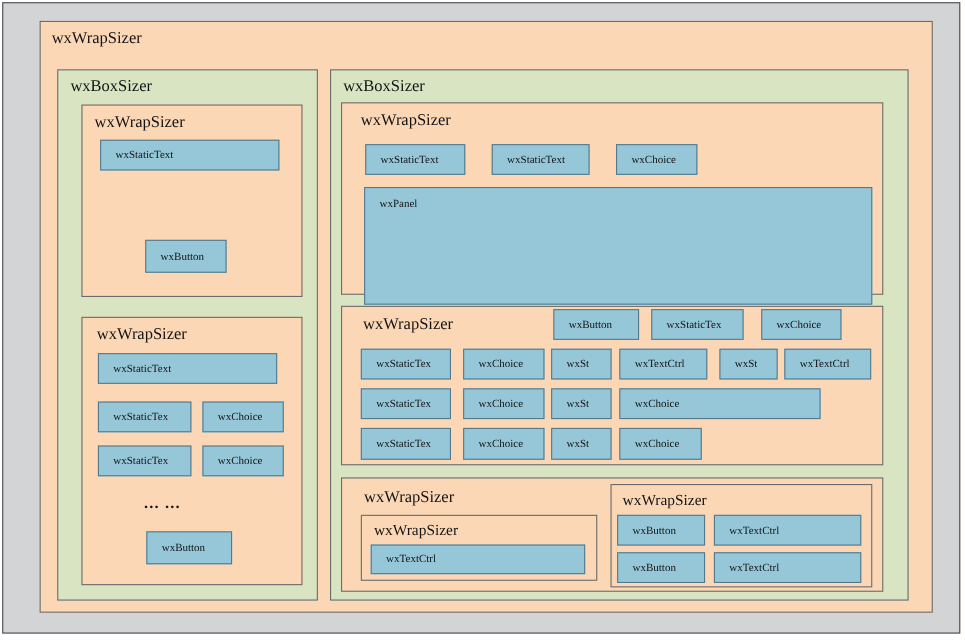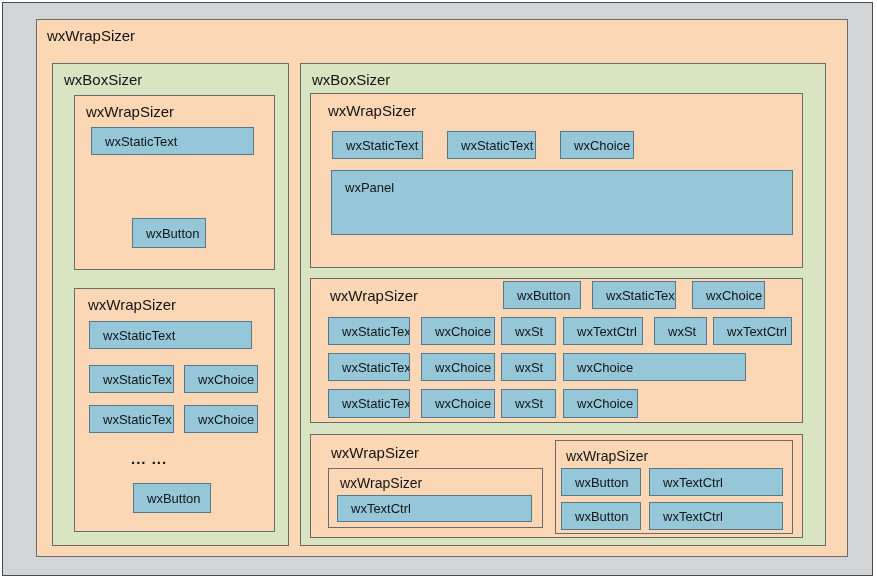--- a/index.html
+++ b/index.html
@@ -1,33 +1,33 @@
 <!DOCTYPE html>
 <html style="--background_gray: #d3d4d6; --sizer_orange: #fbd7b5; --boxsizer_green: #d8e4c2; --control_blue: #95c7d9; --border_dark: #6b6b6b; --text: #141414;"><head>
 <meta charset="utf-8">
 <style>
   html,body { margin:0; padding:0; background:#ffffff; }
   .page {
     position:relative; width:877px; height:582px; overflow:hidden;
     background:#ffffff;
-    font-family:Liberation Sans, sans-serif;
+    font-family:Liberation Serif, serif;
     color:#141414;
     -webkit-font-smoothing:antialiased;
   }
   .frame {
     position:absolute; left:2px; top:2px; width:869px; height:572px;
     border:1px solid #4a4a4a; background:var(--background_gray,#d3d4d6);
   }
   .box { position:absolute; box-sizing:border-box; border:1px solid #6b6b6b; }
   .orange { background:var(--sizer_orange,#fbd7b5); }
   .green  { background:var(--boxsizer_green,#d8e4c2); }
   .blue   {
     background:var(--control_blue,#95c7d9); border-color:#56798a;
     display:flex; align-items:center; padding-left:13px;
-    font-size:13px; white-space:nowrap; overflow:hidden;
+    font-size:10px; white-space:nowrap; overflow:hidden;
   }
   .blue.panel { align-items:flex-start; padding-top:9px; }
   .lbl { position:absolute; font-size:15px; white-space:nowrap; }
   .lbl.small { font-size:14px; }
   .dots { position:absolute; font-size:15px; font-weight:600; letter-spacing:1px; }
 </style>
 </head>
 <body>
 
 <div class="page">
@@ -55,21 +55,21 @@
   <div class="box blue" style="left:133px;top:483px;width:78px;height:30px;">wxButton</div>
 
   <div class="box green" style="left:300px;top:63px;width:526px;height:483px;"></div>
   <span class="lbl" style="left:312px;top:71px;">wxBoxSizer</span>
 
   <div class="box orange" style="left:310px;top:93px;width:493px;height:175px;"></div>
   <span class="lbl" style="left:328px;top:102px;">wxWrapSizer</span>
   <div class="box blue" style="left:332px;top:131px;width:91px;height:28px;">wxStaticText</div>
   <div class="box blue" style="left:447px;top:131px;width:89px;height:28px;">wxStaticText</div>
   <div class="box blue" style="left:560px;top:131px;width:74px;height:28px;">wxChoice</div>
-  <div class="box blue panel" style="left:331px;top:170px;width:462px;height:65px;">wxPanel</div>
+  <div class="box blue panel" style="left:331px;top:170px;width:462px;height:107px;">wxPanel</div>
 
   <div class="box orange" style="left:310px;top:278px;width:493px;height:145px;"></div>
   <span class="lbl" style="left:330px;top:287px;">wxWrapSizer</span>
   <div class="box blue" style="left:503px;top:281px;width:78px;height:28px;">wxButton</div>
   <div class="box blue" style="left:592px;top:281px;width:84px;height:28px;">wxStaticTex</div>
   <div class="box blue" style="left:692px;top:281px;width:73px;height:28px;">wxChoice</div>
 
   <div class="box blue" style="left:328px;top:317px;width:82px;height:28px;">wxStaticTex</div>
   <div class="box blue" style="left:421px;top:317px;width:74px;height:28px;">wxChoice</div>
   <div class="box blue" style="left:501px;top:317px;width:55px;height:28px;">wxSt</div>

